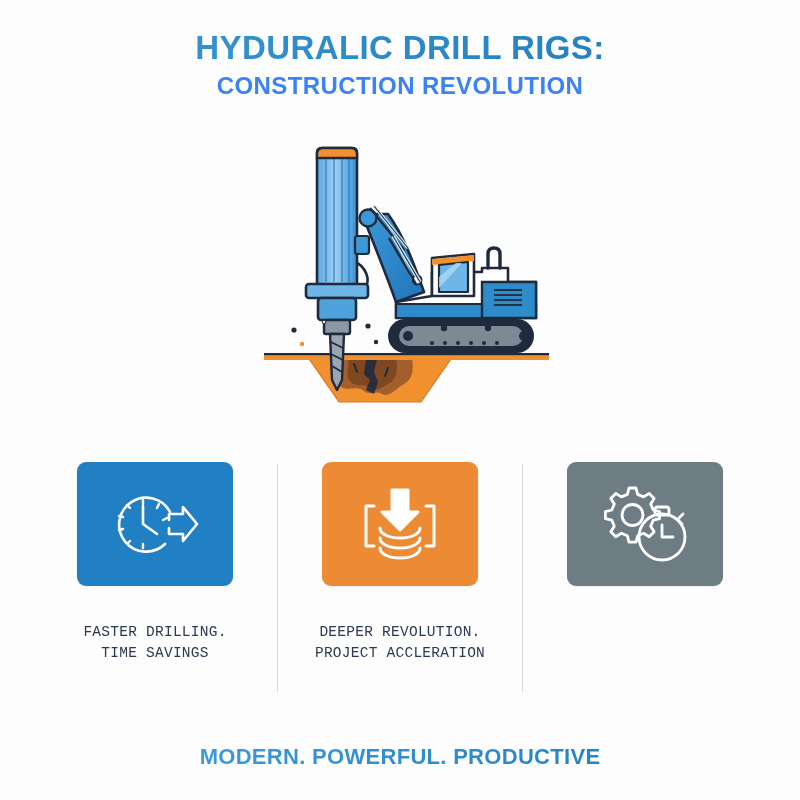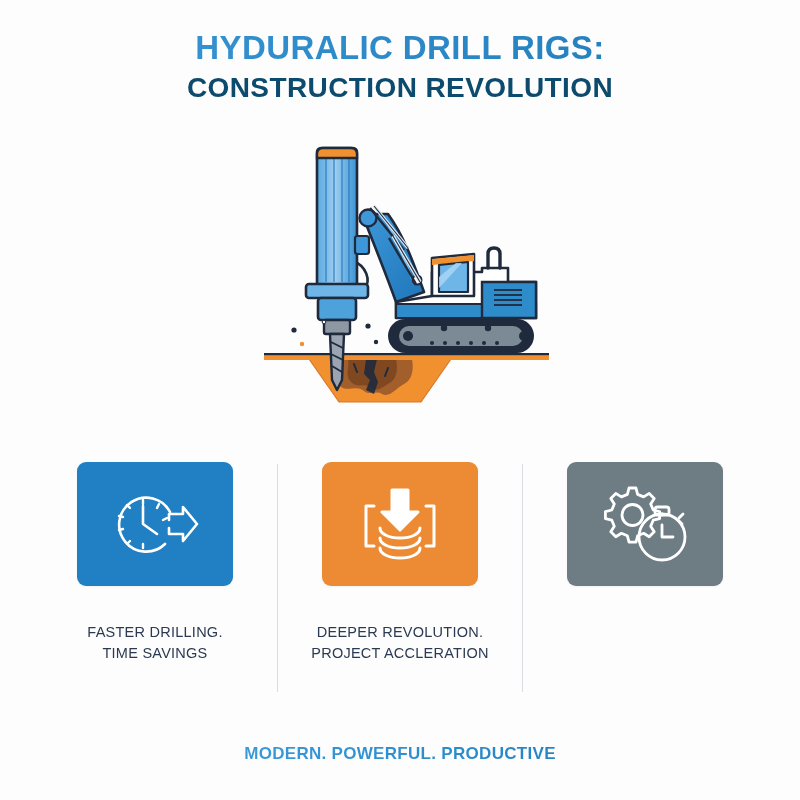--- a/index.html
+++ b/index.html
@@ -35,25 +35,25 @@
     letter-spacing: 0.4px;
     line-height: 1.32;
     background: linear-gradient(95deg, #3a9ad9 0%, #2f8ccb 40%, #2079b7 100%);
     -webkit-background-clip: text;
     background-clip: text;
     color: transparent;
     -webkit-text-fill-color: transparent;
     display: block;
   }
   .title-line2 {
-    font-size: 28px;
+    font-size: 24px;
     font-weight: bold;
     letter-spacing: 0.4px;
     line-height: 1.32;
-    color: #0c4a6e;
+    color: #3b82f6;
     display: block;
   }
 
   
   .illustration {
     position: absolute;
     top: 132px;
     left: 236px;
     width: 340px;
     height: 285px;
@@ -70,20 +70,21 @@
     flex-direction: row;
     align-items: flex-start;
     justify-content: center;
   }
   .feature {
     width: 228px;
     display: flex;
     flex-direction: column;
     align-items: center;
     position: relative;
+    font-family: Liberation Mono, monospace;
   }
   .divider {
     width: 1px;
     height: 228px;
     background: #d8dce0;
     margin: 2px 8px 0 8px;
     flex: 0 0 auto;
   }
   .tile {
     width: 156px;
@@ -107,21 +108,21 @@
 
   
   .footer {
     position: absolute;
     top: 744px;
     left: 0;
     width: 800px;
     text-align: center;
   }
   .footer-text {
-    font-size: 17px;
+    font-size: 22px;
     font-weight: bold;
     letter-spacing: 0.3px;
     background: linear-gradient(95deg, #3a9ad9 0%, #2584c4 100%);
     -webkit-background-clip: text;
     background-clip: text;
     color: transparent;
     -webkit-text-fill-color: transparent;
   }
 </style>
 </head>

